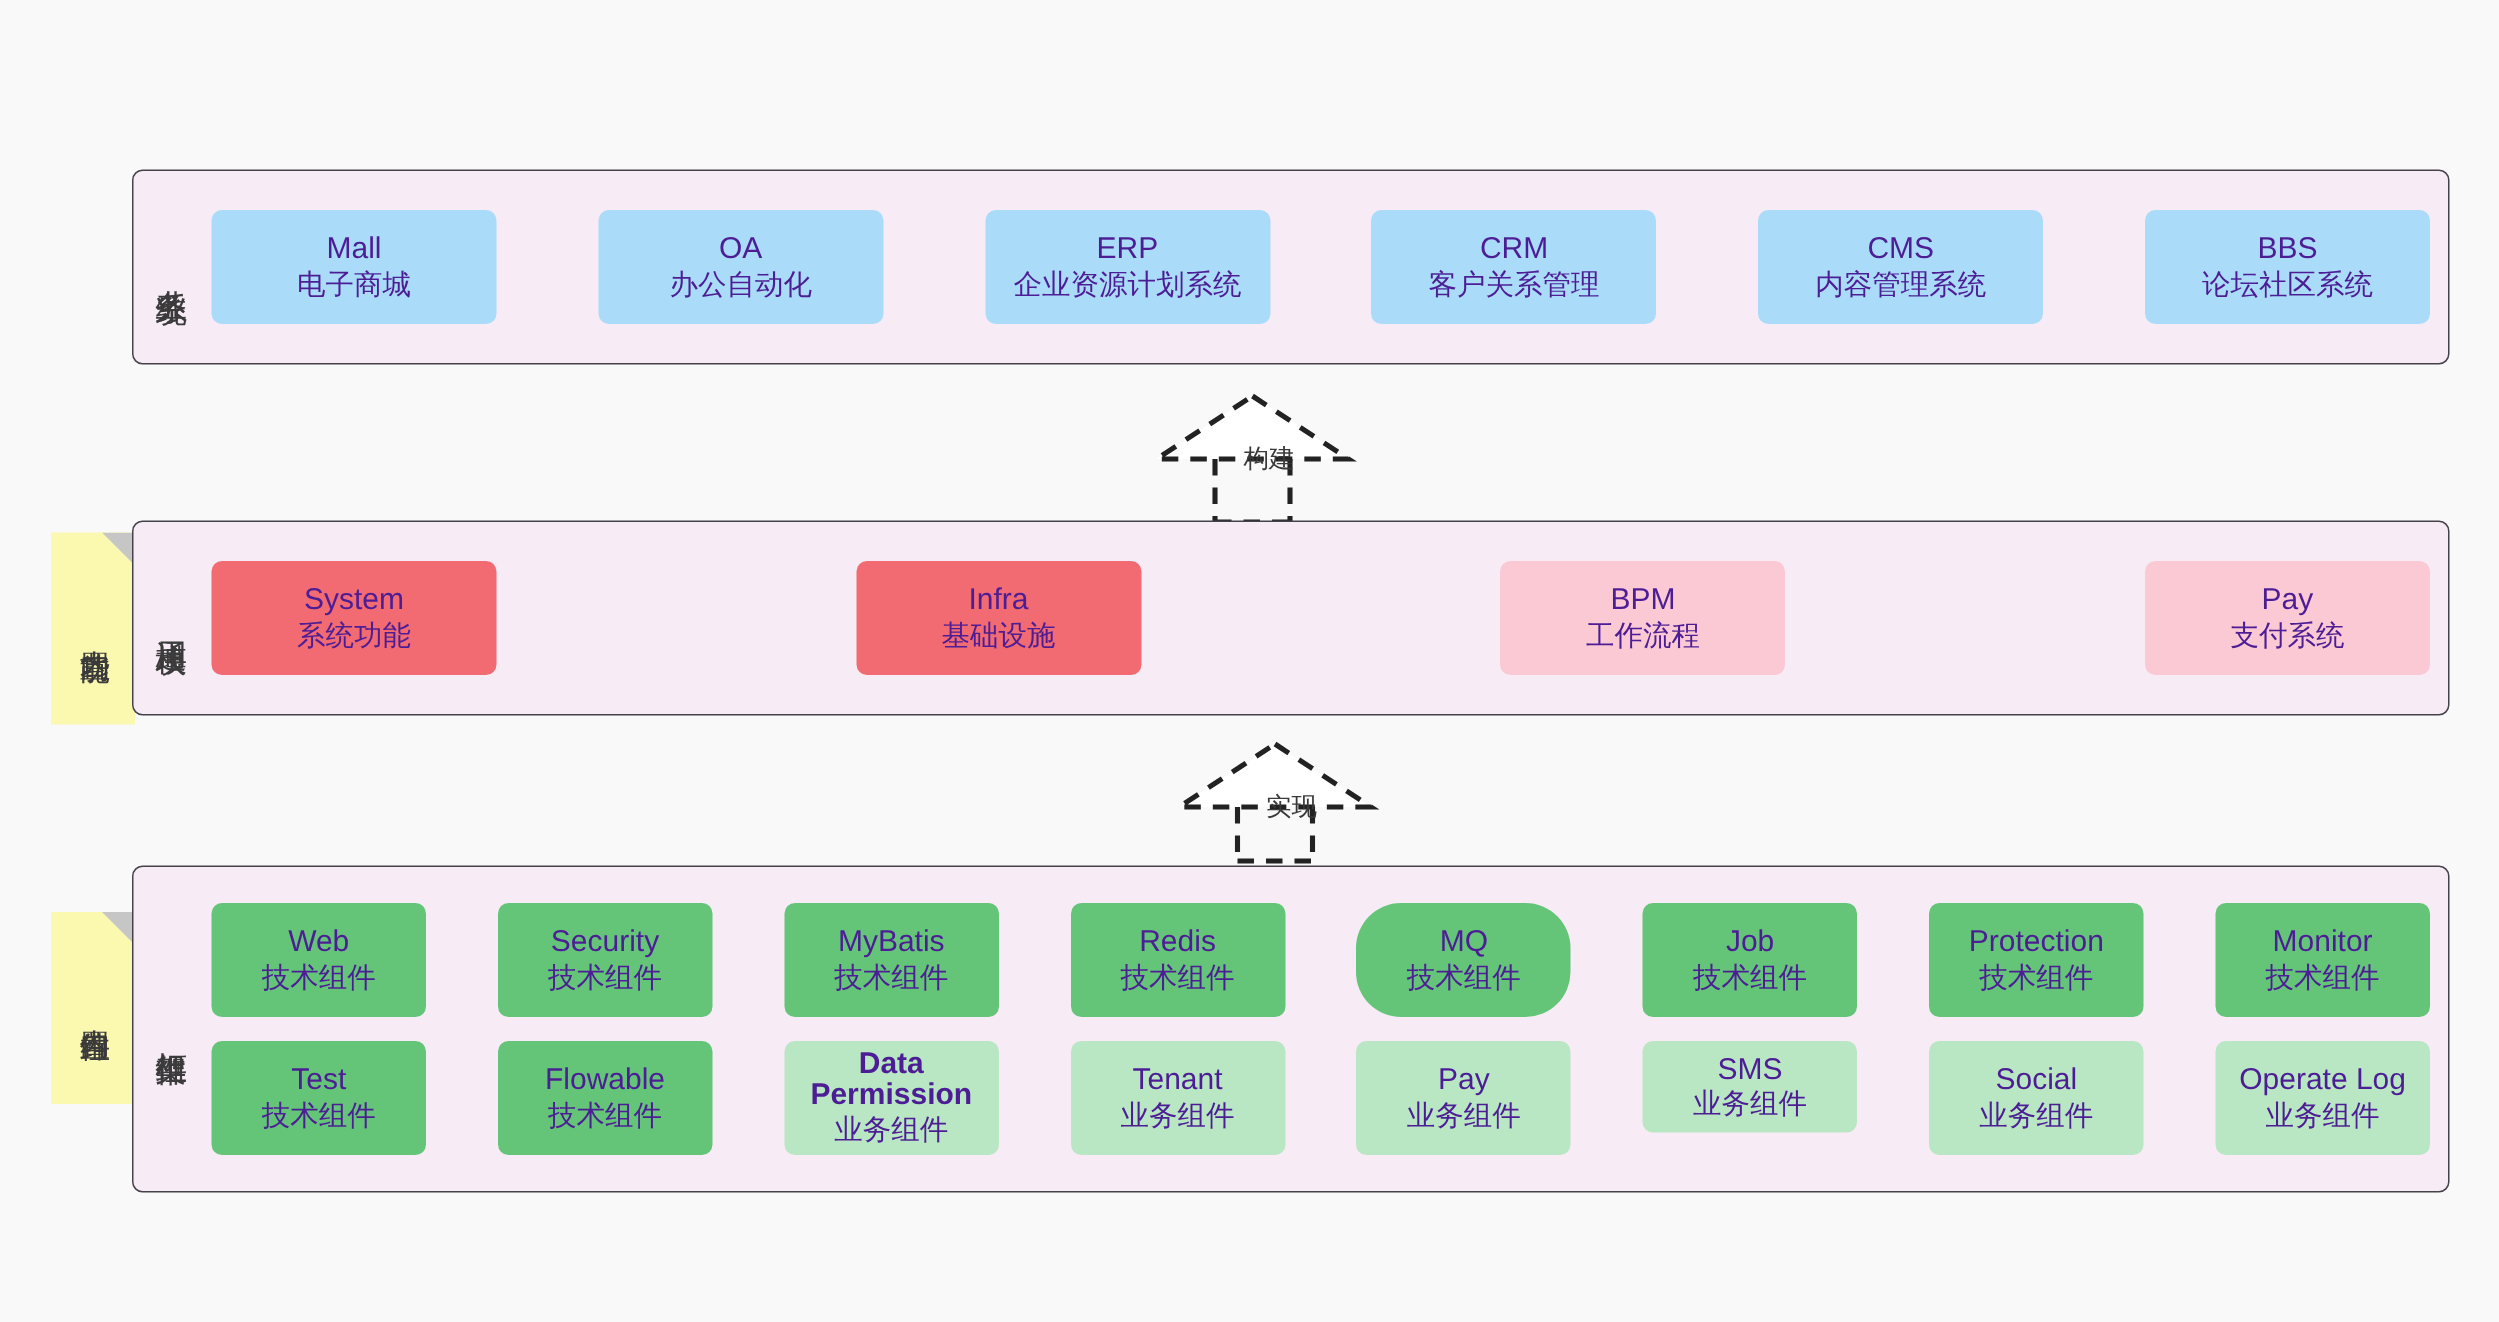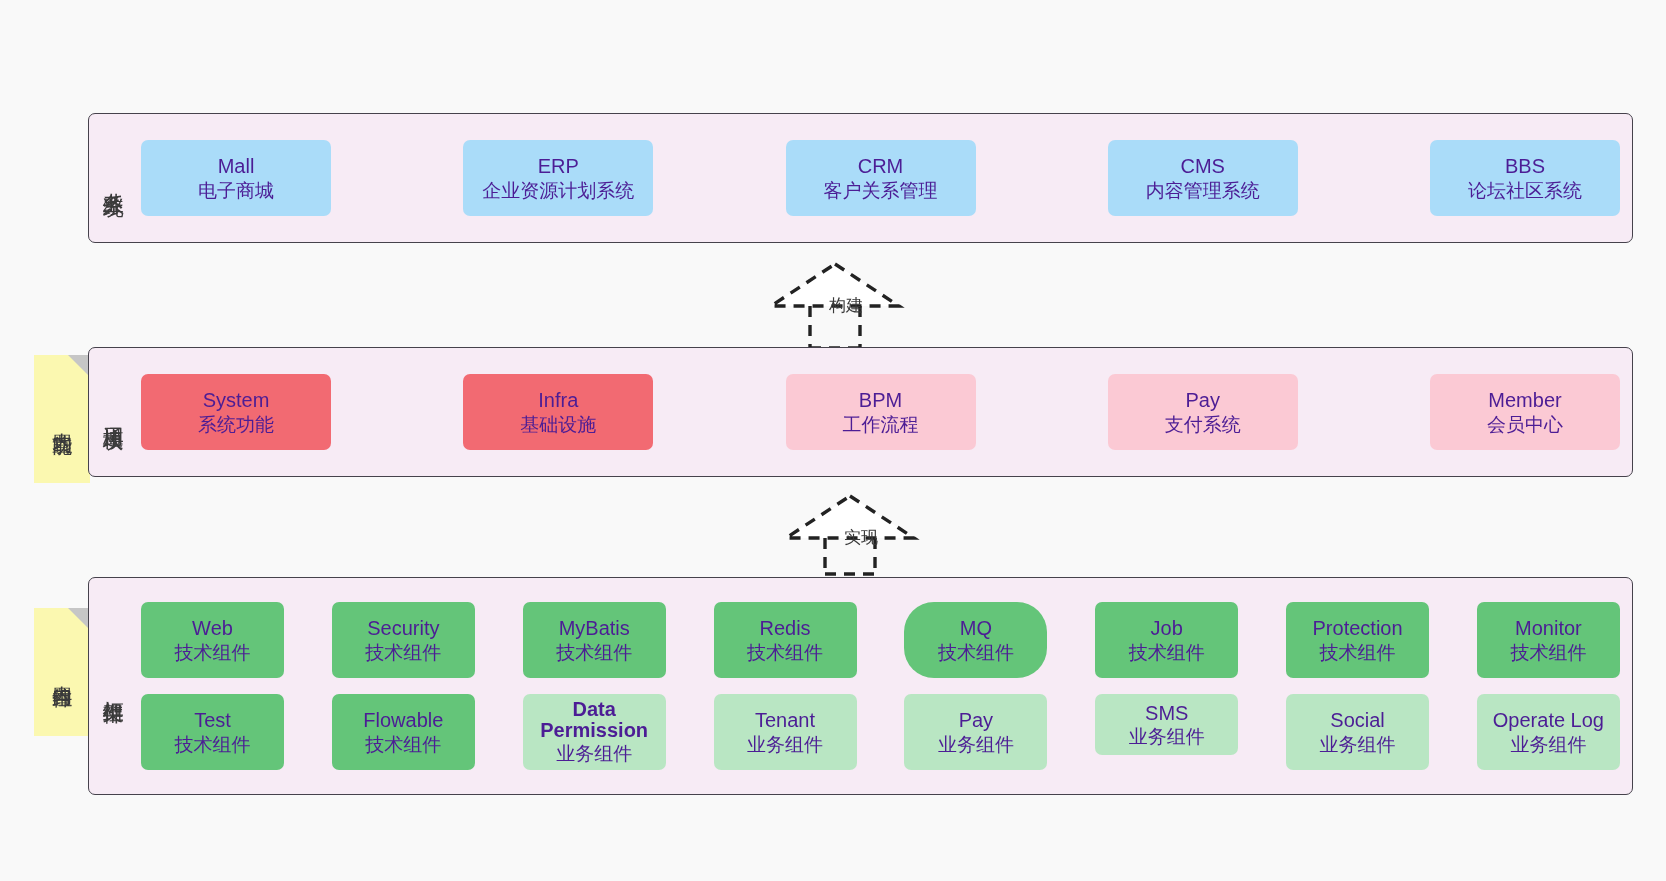--- a/index.html
+++ b/index.html
@@ -134,20 +134,24 @@
 
   <div class="layer" id="layer-business" style="left:88px; top:113px; width:1545px; height:130px;">
     <div class="layer-title">业务系统</div>
     <div class="layer-body">
       <div class="row">
         <div class="card c-blue" style="width:190px;height:76px;">
           <span class="t1">Mall</span>
           <span class="t2">电子商城</span>
         </div>
         <div class="card c-blue" style="width:190px;height:76px;">
+          <span class="t1">OA</span>
+          <span class="t2">办公自动化</span>
+        </div>
+        <div class="card c-blue" style="width:190px;height:76px;">
           <span class="t1">ERP</span>
           <span class="t2">企业资源计划系统</span>
         </div>
         <div class="card c-blue" style="width:190px;height:76px;">
           <span class="t1">CRM</span>
           <span class="t2">客户关系管理</span>
         </div>
         <div class="card c-blue" style="width:190px;height:76px;">
           <span class="t1">CMS</span>
           <span class="t2">内容管理系统</span>
@@ -186,24 +190,20 @@
           <span class="t2">基础设施</span>
         </div>
         <div class="card c-pink" style="width:190px;height:76px;">
           <span class="t1">BPM</span>
           <span class="t2">工作流程</span>
         </div>
         <div class="card c-pink" style="width:190px;height:76px;">
           <span class="t1">Pay</span>
           <span class="t2">支付系统</span>
         </div>
-        <div class="card c-pink" style="width:190px;height:76px;">
-          <span class="t1">Member</span>
-          <span class="t2">会员中心</span>
-        </div>
       </div>
     </div>
   </div>
 
   <div class="arrow" style="left:770px; top:490px; width:160px; height:86px;">
     <svg width="160" height="86" viewBox="0 0 160 86">
       <path d="M 80 6 L 144 48 L 16 48 Z" fill="#ffffff" stroke="#222222" stroke-width="3.4" stroke-dasharray="11 8" stroke-linejoin="miter"></path>
       <path d="M 55 48 L 55 86 M 105 48 L 105 86 M 55 84 L 105 84" fill="none" stroke="#222222" stroke-width="3.4" stroke-dasharray="11 8"></path>
     </svg>
     <span class="lbl">实现</span>

